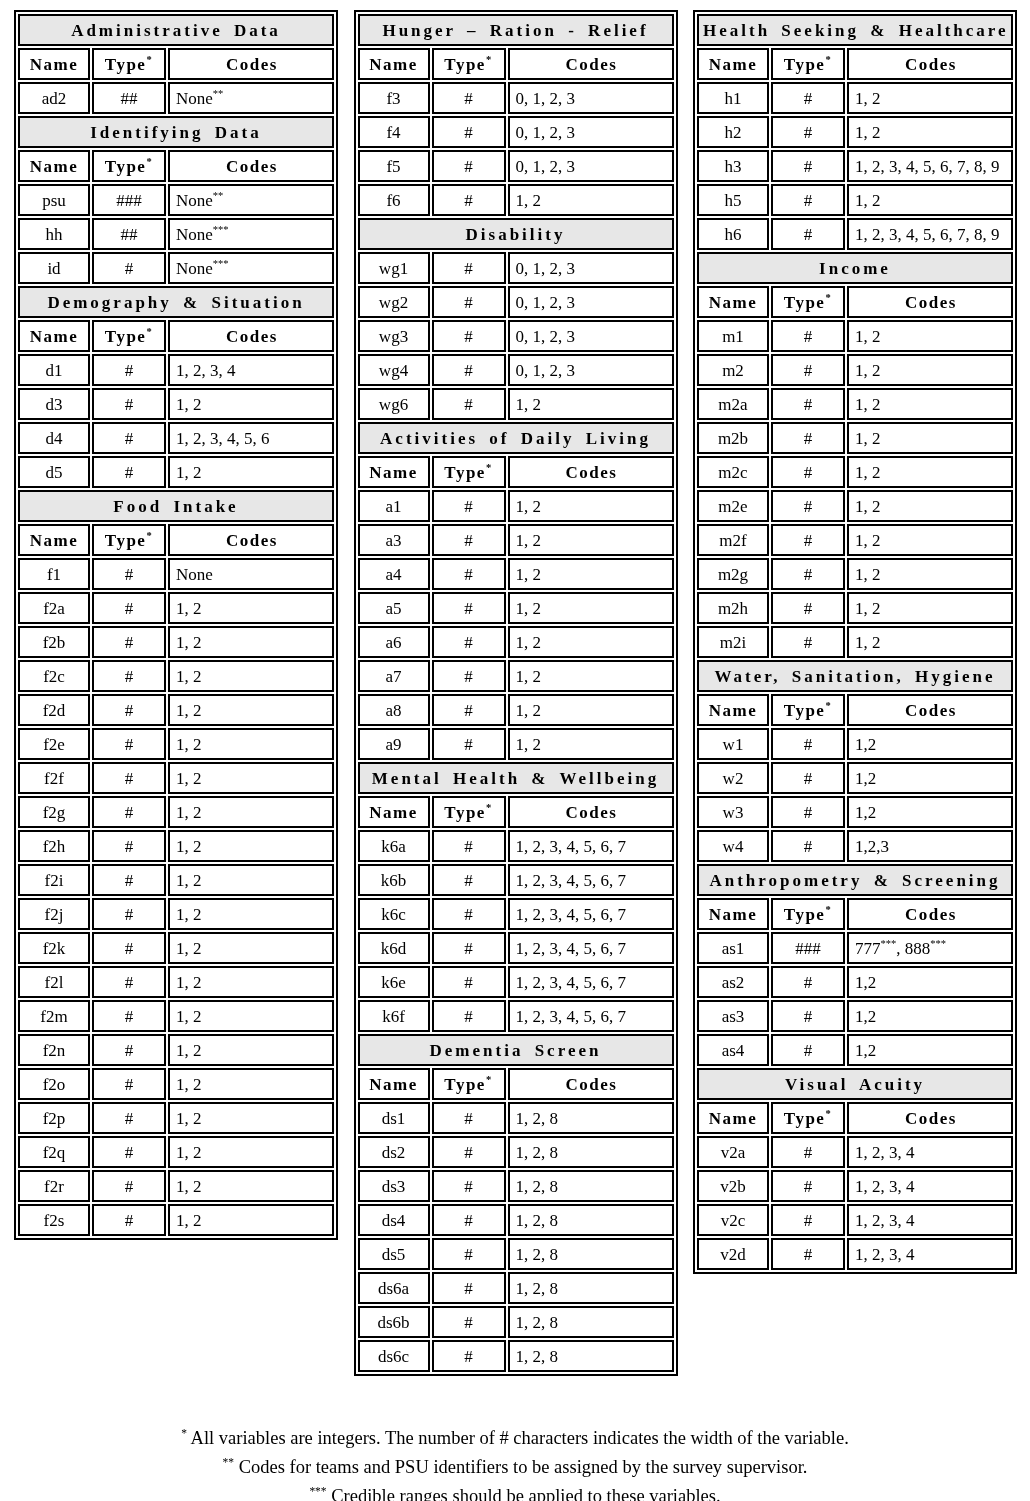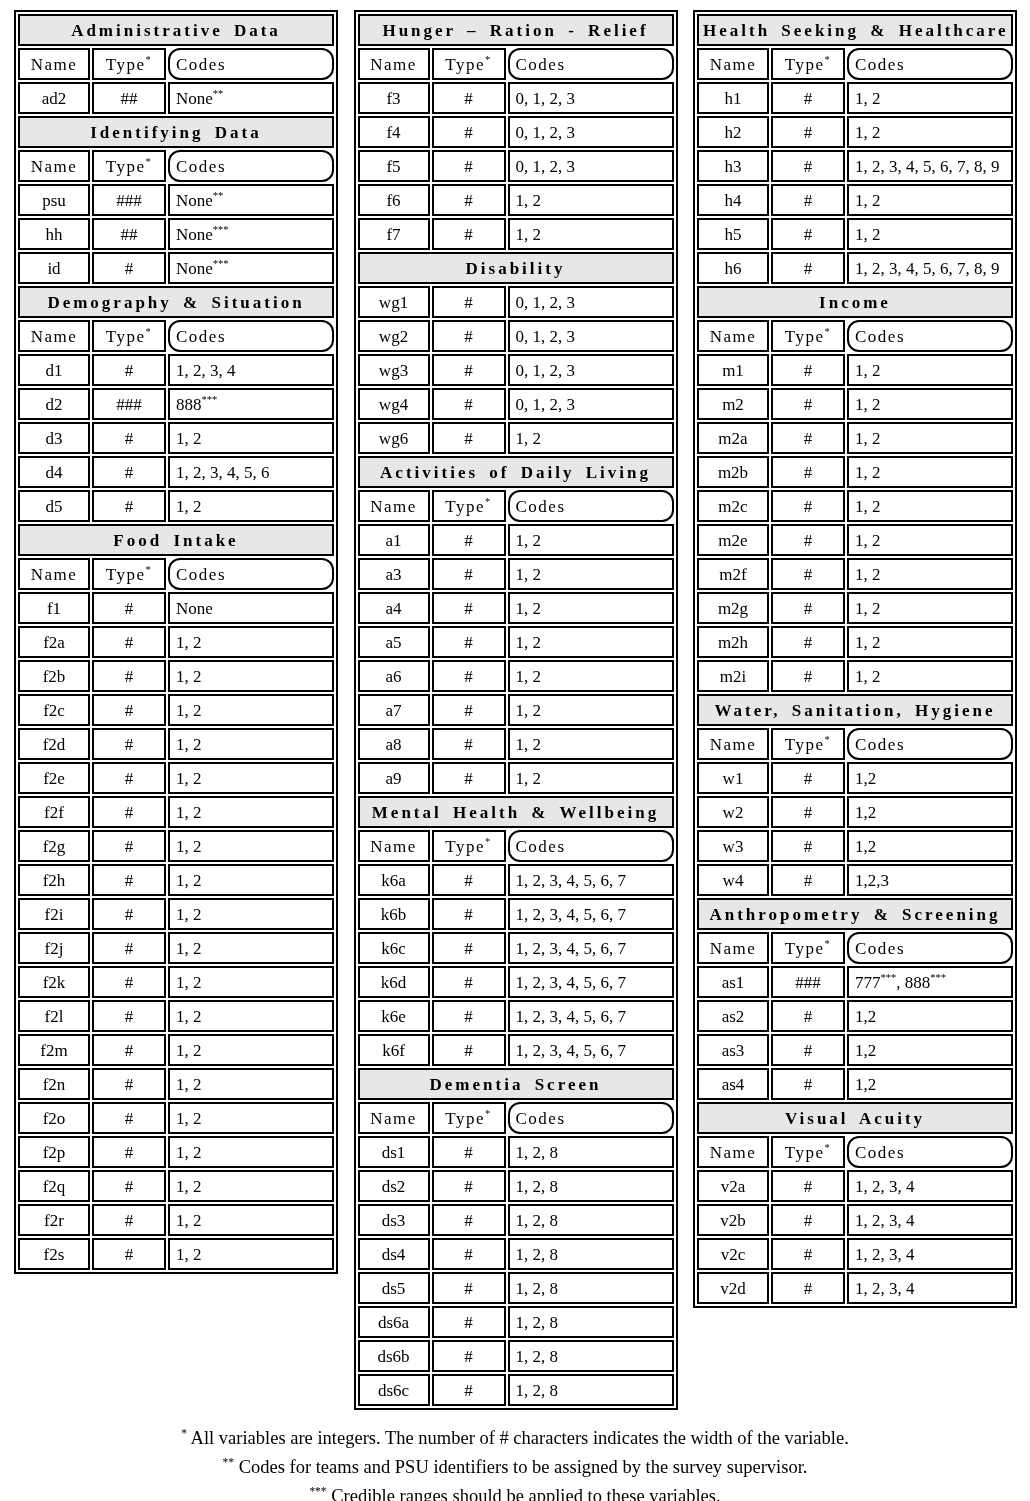--- a/index.html
+++ b/index.html
@@ -39,27 +39,27 @@
   }
   td.sec{
     background:#e7e7e7;
     font-weight:bold;
     text-align:center;
     letter-spacing:3px;
     word-spacing:4px;
     font-size:17px;
   }
   td.hdr{
-    font-weight:normal;
+    font-weight:bold;
     letter-spacing:1.5px;
   }
   td.c0,td.c1{text-align:center;}
   td.c2{text-align:left;padding-left:6px;}
   td.hdr.c0,td.hdr.c1{text-align:center;}
-  td.hdr.c2{text-align:left;padding-left:6px;border-radius:12px;}
+  td.hdr.c2{text-align:center;padding-left:6px;}
   sup{font-size:62%;line-height:0;}
   .footnotes{
     position:absolute;
     left:0;right:0;
     top:1424px;
     text-align:center;
     font-size:18.5px;
     line-height:1.58;
   }
 </style>
@@ -119,25 +119,20 @@
               <td class="hdr c0">Name</td>
               <td class="hdr c1">Type<sup>*</sup></td>
               <td class="hdr c2">Codes</td>
             </tr>
             <tr>
               <td class="c0">d1</td>
               <td class="c1">#</td>
               <td class="c2">1, 2, 3, 4</td>
             </tr>
             <tr>
-              <td class="c0">d2</td>
-              <td class="c1">###</td>
-              <td class="c2">888<sup>***</sup></td>
-            </tr>
-            <tr>
               <td class="c0">d3</td>
               <td class="c1">#</td>
               <td class="c2">1, 2</td>
             </tr>
             <tr>
               <td class="c0">d4</td>
               <td class="c1">#</td>
               <td class="c2">1, 2, 3, 4, 5, 6</td>
             </tr>
             <tr>
@@ -286,25 +281,20 @@
               <td class="c0">f5</td>
               <td class="c1">#</td>
               <td class="c2">0, 1, 2, 3</td>
             </tr>
             <tr>
               <td class="c0">f6</td>
               <td class="c1">#</td>
               <td class="c2">1, 2</td>
             </tr>
             <tr>
-              <td class="c0">f7</td>
-              <td class="c1">#</td>
-              <td class="c2">1, 2</td>
-            </tr>
-            <tr>
               <td colspan="3" class="sec">Disability</td>
             </tr>
             <tr>
               <td class="c0">wg1</td>
               <td class="c1">#</td>
               <td class="c2">0, 1, 2, 3</td>
             </tr>
             <tr>
               <td class="c0">wg2</td>
               <td class="c1">#</td>
@@ -485,25 +475,20 @@
             </tr>
             <tr>
               <td class="c0">h2</td>
               <td class="c1">#</td>
               <td class="c2">1, 2</td>
             </tr>
             <tr>
               <td class="c0">h3</td>
               <td class="c1">#</td>
               <td class="c2">1, 2, 3, 4, 5, 6, 7, 8, 9</td>
-            </tr>
-            <tr>
-              <td class="c0">h4</td>
-              <td class="c1">#</td>
-              <td class="c2">1, 2</td>
             </tr>
             <tr>
               <td class="c0">h5</td>
               <td class="c1">#</td>
               <td class="c2">1, 2</td>
             </tr>
             <tr>
               <td class="c0">h6</td>
               <td class="c1">#</td>
               <td class="c2">1, 2, 3, 4, 5, 6, 7, 8, 9</td>

